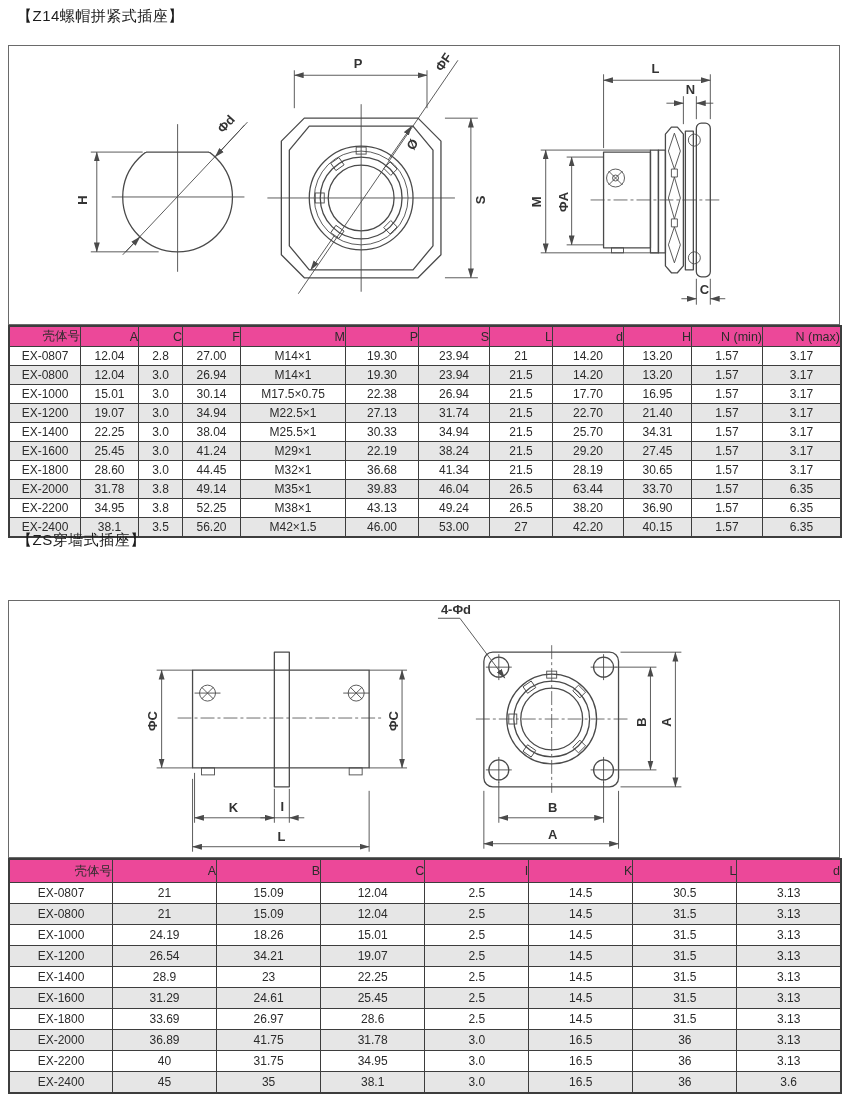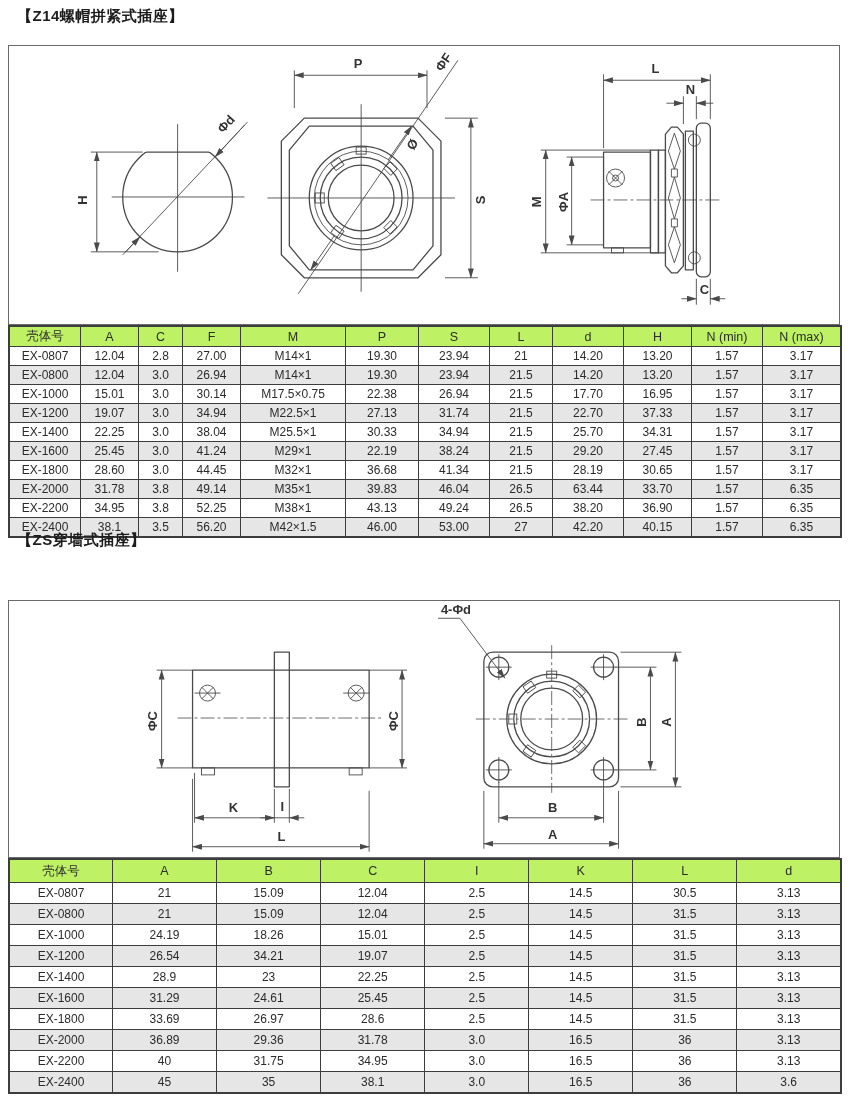--- a/index.html
+++ b/index.html
@@ -1,42 +1,42 @@
 <!DOCTYPE html>
 <html><head>
 <meta charset="utf-8">
 <style>
   html,body{margin:0;padding:0;}
   body{
     width:850px;height:1109px;background:#ffffff;position:relative;
     font-family:"Liberation Sans", sans-serif;color:#2b2b2b;
   }
   .section-title{
-    position:absolute;left:17px;font-size:15px;font-weight:bold;color:#1c1c1c;
+    position:absolute;left:17px;font-size:15px;font-weight:normal;color:#1c1c1c;
     letter-spacing:0.5px;
   }
   #title1{top:7px;}
   #title2{top:531px;}
   .figure-box{
     position:absolute;left:8px;width:830px;border:1px solid #6a6a6a;background:#fff;
   }
   #box1{top:45px;height:278px;}
   #box2{top:600px;height:256px;}
   table.dim-table{
     position:absolute;left:8px;width:834px;border-collapse:collapse;table-layout:fixed;
     background:#fff;border:2px solid #3d3d3d;
   }
   #table1{top:325px;}
   #table2{top:858px;}
   .dim-table th,.dim-table td{
     border:1px solid #3d3d3d;text-align:center;vertical-align:middle;
     padding:0;font-size:12px;font-weight:normal;color:#2b2b2b;
     overflow:hidden;white-space:nowrap;
   }
-  .dim-table th{background:#bef264;font-size:12.5px;}
+  .dim-table th{background:#ec4899;font-size:12.5px;text-align:right;}
   .dim-table tbody tr:nth-child(even) td{background:#e6e6e6;}
   #table1 th{height:19px;}  #table1 td{height:18px;}
   #table2 th{height:22px;}  #table2 td{height:20px;}
   
   #table1 th:nth-child(1){width:70px;}
   #table1 th:nth-child(2){width:57px;}
   #table1 th:nth-child(3){width:43px;}
   #table1 th:nth-child(4){width:57px;}
   #table1 th:nth-child(5){width:104px;}
   #table1 th:nth-child(6){width:72px;}
@@ -233,21 +233,21 @@
       <tr>
         <td>EX-1200</td>
         <td>19.07</td>
         <td>3.0</td>
         <td>34.94</td>
         <td>M22.5×1</td>
         <td>27.13</td>
         <td>31.74</td>
         <td>21.5</td>
         <td>22.70</td>
-        <td>37.33</td>
+        <td>21.40</td>
         <td>1.57</td>
         <td>3.17</td>
       </tr>
       <tr>
         <td>EX-1400</td>
         <td>22.25</td>
         <td>3.0</td>
         <td>38.04</td>
         <td>M25.5×1</td>
         <td>30.33</td>
@@ -524,21 +524,21 @@
         <td>26.97</td>
         <td>28.6</td>
         <td>2.5</td>
         <td>14.5</td>
         <td>31.5</td>
         <td>3.13</td>
       </tr>
       <tr>
         <td>EX-2000</td>
         <td>36.89</td>
-        <td>29.36</td>
+        <td>41.75</td>
         <td>31.78</td>
         <td>3.0</td>
         <td>16.5</td>
         <td>36</td>
         <td>3.13</td>
       </tr>
       <tr>
         <td>EX-2200</td>
         <td>40</td>
         <td>31.75</td>

